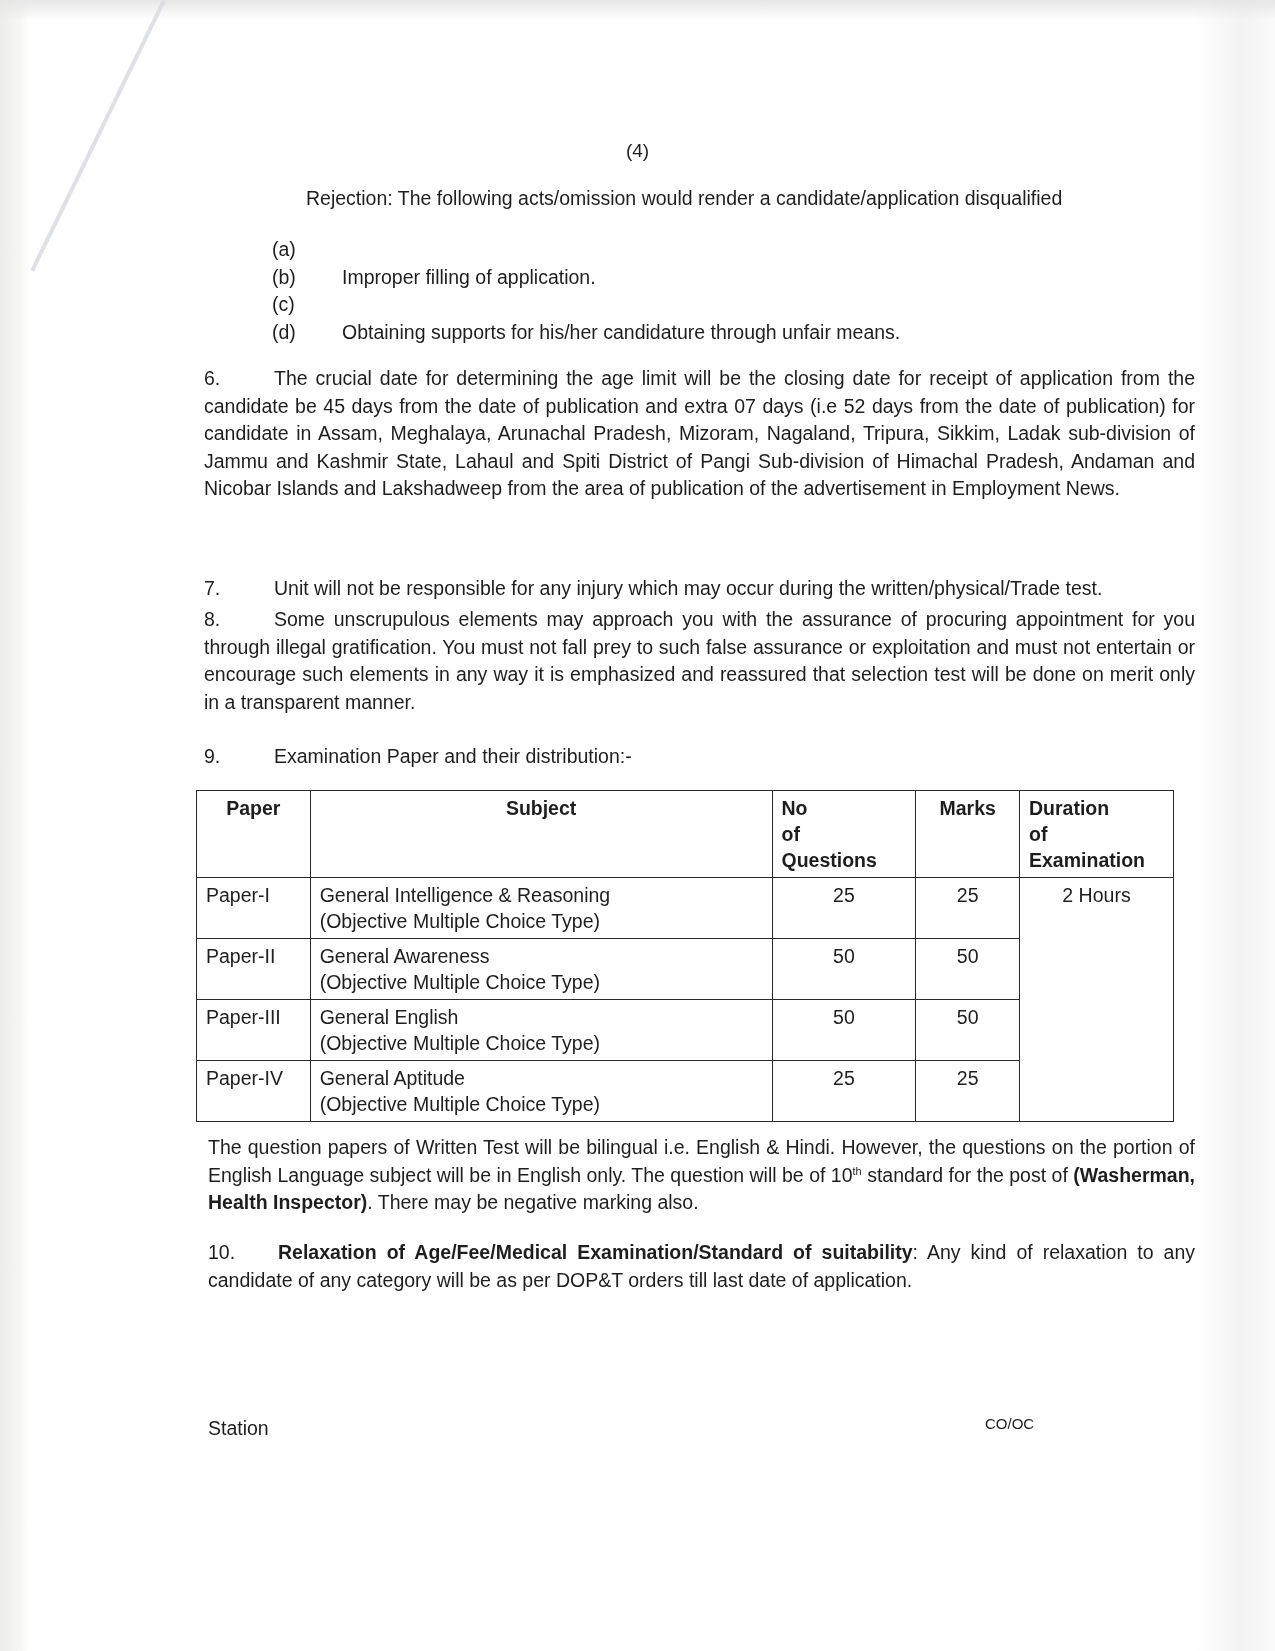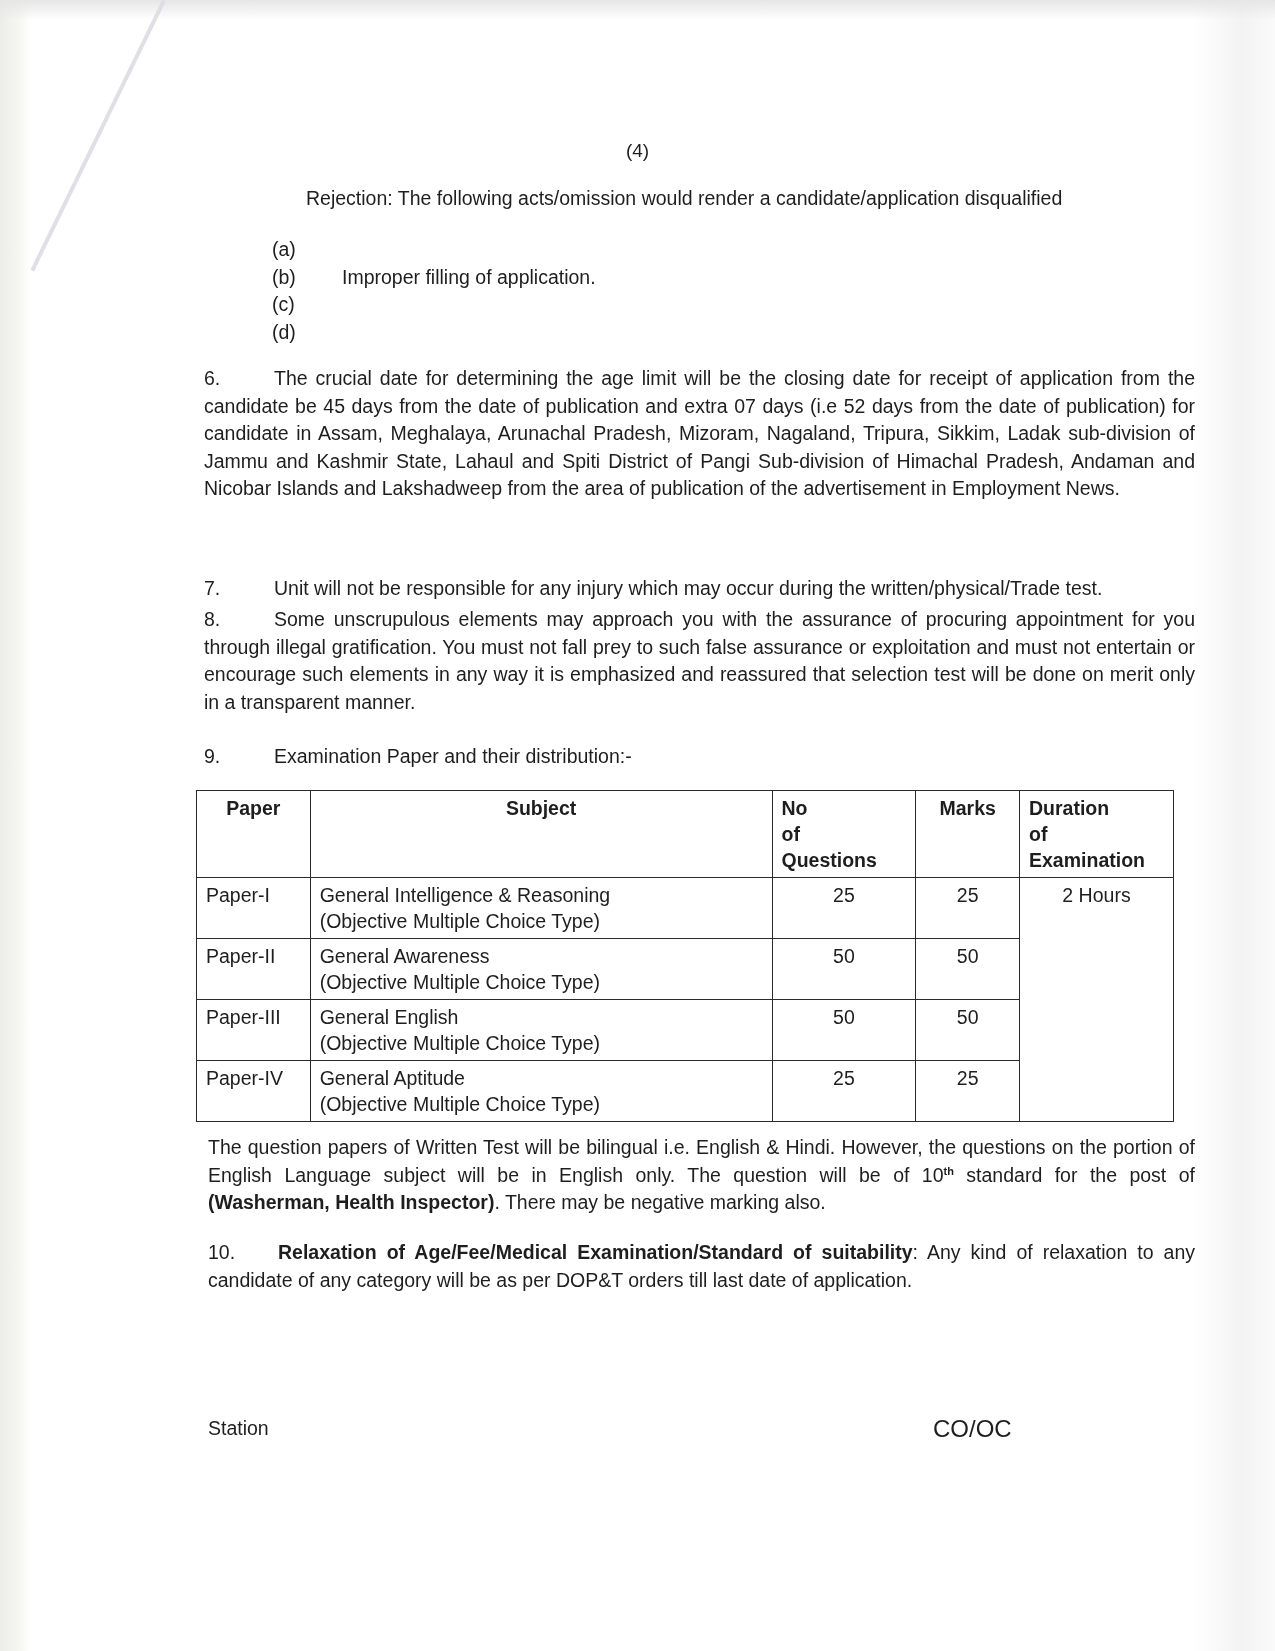--- a/index.html
+++ b/index.html
@@ -36,42 +36,42 @@
     .list .lab { width: 70px; }
     .para { left: 204px; width: 991px; text-align: justify; }
     .para .num { display: inline-block; width: 70px; }
     .p6 { top: 365px; }
     .p7 { top: 559px; margin-top: 16px; }
     .p8 { top: 606px; }
     .p9 { top: 743px; }
     .pnote { left: 208px; width: 987px; top: 1134px; }
     .p10 { left: 208px; width: 987px; top: 1239px; }
     b { font-weight: bold; }
-    sup { font-size: 11px; line-height: 0; font-weight: bold; }
+    sup { font-size: 11px; line-height: 0; }
     table.exam {
       position: absolute; left: 196px; top: 790px; width: 978px;
       border-collapse: collapse; font-size: 19.5px;
     }
     table.exam td, table.exam th {
       border: 1.5px solid #2a2a2a; vertical-align: top; padding: 4px 9px; line-height: 26px;
     }
     table.exam th { font-weight: bold; height: 52px; }
     table.exam td { height: 50px; }
     .c-paper { width: 94px; }
     .c-subject { width: 440px; margin-top: 8px; }
     .c-q { width: 124px; }
     .c-marks { width: 84px; }
     .c-dur { width: 134px; }
     .th-center { }
     .th-justify { text-align: left; }
     .spread { display: flex; justify-content: space-between; flex-direction: column; }
     td.num-cell { text-align: center; }
     td.dur-cell { text-align: center; vertical-align: middle; }
     .sig-station { position: absolute; left: 208px; top: 1417px; font-size: 19.5px; }
-    .sig-co { position: absolute; left: 933px; top: 1415px; font-size: 24px; }
+    .sig-co { position: absolute; left: 985px; top: 1415px; font-size: 15px; }
   </style>
 </head>
 <body>
 
 <div class="scan-left"></div>
 <div class="scan-right"></div>
 <div class="scan-top"></div>
 <div class="fold-line"></div>
 
 <div class="page-num">(4)</div>
@@ -84,20 +84,21 @@
   </div>
   <div class="li">
     <span class="lab">(b)</span>
     <span>Improper filling of application.</span>
   </div>
   <div class="li">
     <span class="lab">(c)</span>
   </div>
   <div class="li">
     <span class="lab">(d)</span>
+    <span>Obtaining supports for his/her candidature through unfair means.</span>
   </div>
 </div>
 
 <div class="txt para p6">
   <span class="num">6.</span><span>The crucial date for determining the age limit will be the closing date for receipt of application from the candidate be 45 days from the date of publication and extra 07 days (i.e 52 days from the date of publication) for candidate in Assam, Meghalaya, Arunachal Pradesh, Mizoram, Nagaland, Tripura, Sikkim, Ladak sub-division of Jammu and Kashmir State, Lahaul and Spiti District of Pangi Sub-division of Himachal Pradesh, Andaman and Nicobar Islands and Lakshadweep from the area of publication of the advertisement in Employment News.</span>
 </div>
 
 <div class="txt para p7">
   <span class="num">7.</span><span>Unit will not be responsible for any injury which may occur during the written/physical/Trade test.</span>
 </div>

